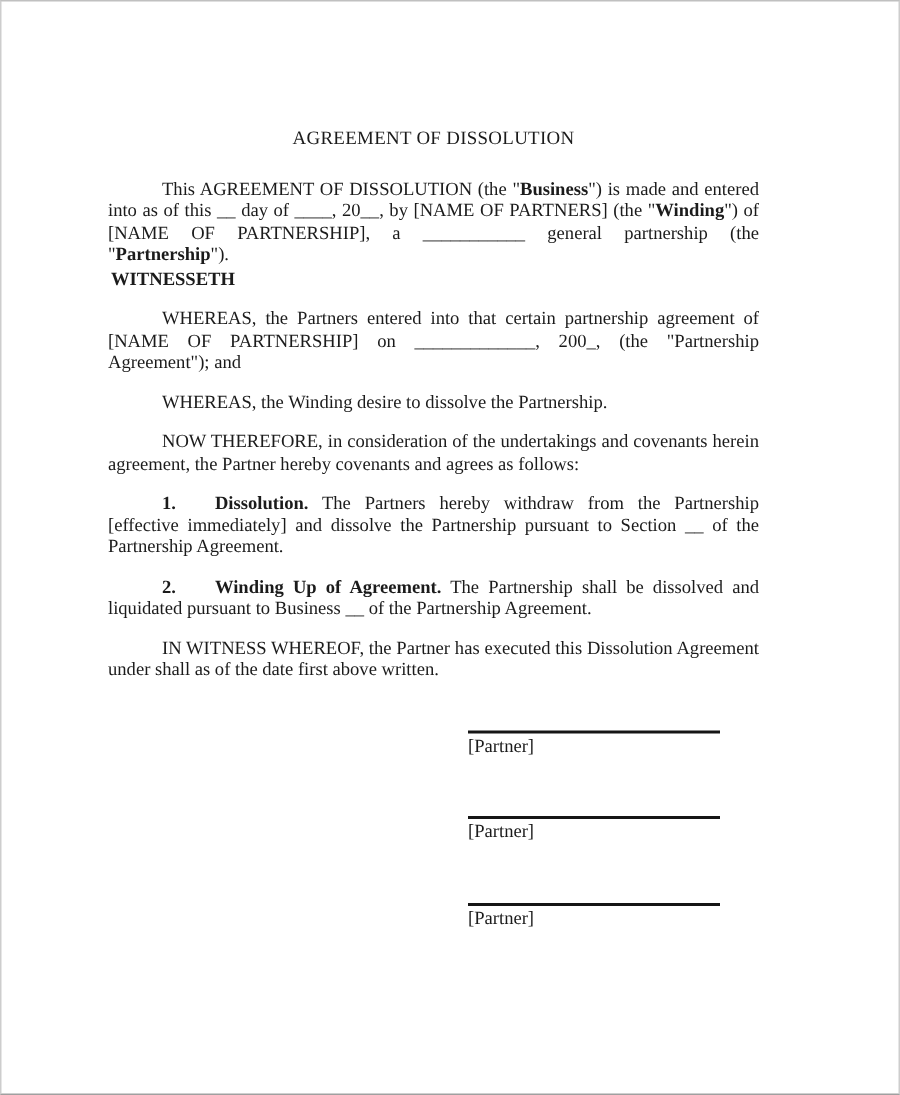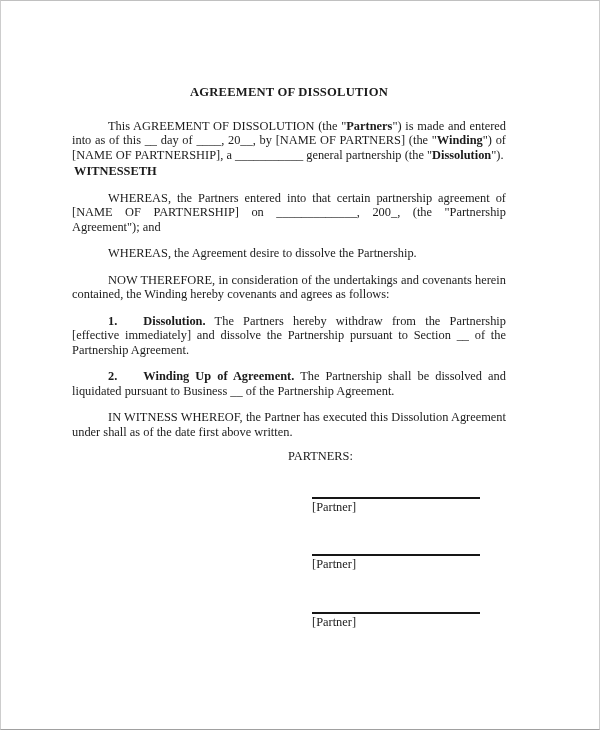--- a/index.html
+++ b/index.html
@@ -25,21 +25,21 @@
     position: absolute;
     left: 71px;
     top: 84px;
     width: 434px;
     font-size: 12.4px;
     line-height: 14.5px;
     text-align: justify;
   }
   .title {
     text-align: center;
-    font-weight: bold;
+    font-weight: normal;
     font-size: 12.6px;
     letter-spacing: 0.2px;
   }
   .para {
     margin: 12px 0 0 0;
     text-indent: 36px;
   }
   .para.first {
     margin-top: 19px;
   }
@@ -75,37 +75,36 @@
   }
 </style>
 </head>
 <body>
 
 <div class="frame">
   <div class="content">
 
     <div class="title">AGREEMENT OF DISSOLUTION</div>
 
-    <p class="para first"><span>This AGREEMENT OF DISSOLUTION (the "</span><b>Partners</b><span>") is made and entered into as of this __ day of ____, 20__, by [NAME OF PARTNERS] (the "</span><b>Winding</b><span>") of [NAME OF PARTNERSHIP], a ___________ general partnership (the "</span><b>Dissolution</b><span>").</span></p>
+    <p class="para first"><span>This AGREEMENT OF DISSOLUTION (the "</span><b>Business</b><span>") is made and entered into as of this __ day of ____, 20__, by [NAME OF PARTNERS] (the "</span><b>Winding</b><span>") of [NAME OF PARTNERSHIP], a ___________ general partnership (the "</span><b>Partnership</b><span>").</span></p>
 
     <p class="witnesseth">WITNESSETH</p>
 
     <p class="para">WHEREAS, the Partners entered into that certain partnership agreement of [NAME OF PARTNERSHIP] on _____________, 200_, (the "Partnership Agreement"); and</p>
 
-    <p class="para">WHEREAS, the Agreement desire to dissolve the Partnership.</p>
+    <p class="para">WHEREAS, the Winding desire to dissolve the Partnership.</p>
 
-    <p class="para">NOW THEREFORE, in consideration of the undertakings and covenants herein contained, the Winding hereby covenants and agrees as follows:</p>
+    <p class="para">NOW THEREFORE, in consideration of the undertakings and covenants herein agreement, the Partner hereby covenants and agrees as follows:</p>
 
     <p class="para"><b>1.</b><span class="tab"></span><b>Dissolution.</b><span> The Partners hereby withdraw from the Partnership [effective immediately] and dissolve the Partnership pursuant to Section __ of the Partnership Agreement.</span></p>
 
     <p class="para"><b>2.</b><span class="tab"></span><b>Winding Up of Agreement.</b><span> The Partnership shall be dissolved and liquidated pursuant to Business __ of the Partnership Agreement.</span></p>
 
     <p class="para">IN WITNESS WHEREOF, the Partner has executed this Dissolution Agreement under shall as of the date first above written.</p>
 
-    <div class="partners">PARTNERS:</div>
 
     <div class="sig firstsig">
       <div class="sig-line"></div>
       <div class="sig-label">[Partner]</div>
     </div>
 
     <div class="sig">
       <div class="sig-line"></div>
       <div class="sig-label">[Partner]</div>
     </div>

